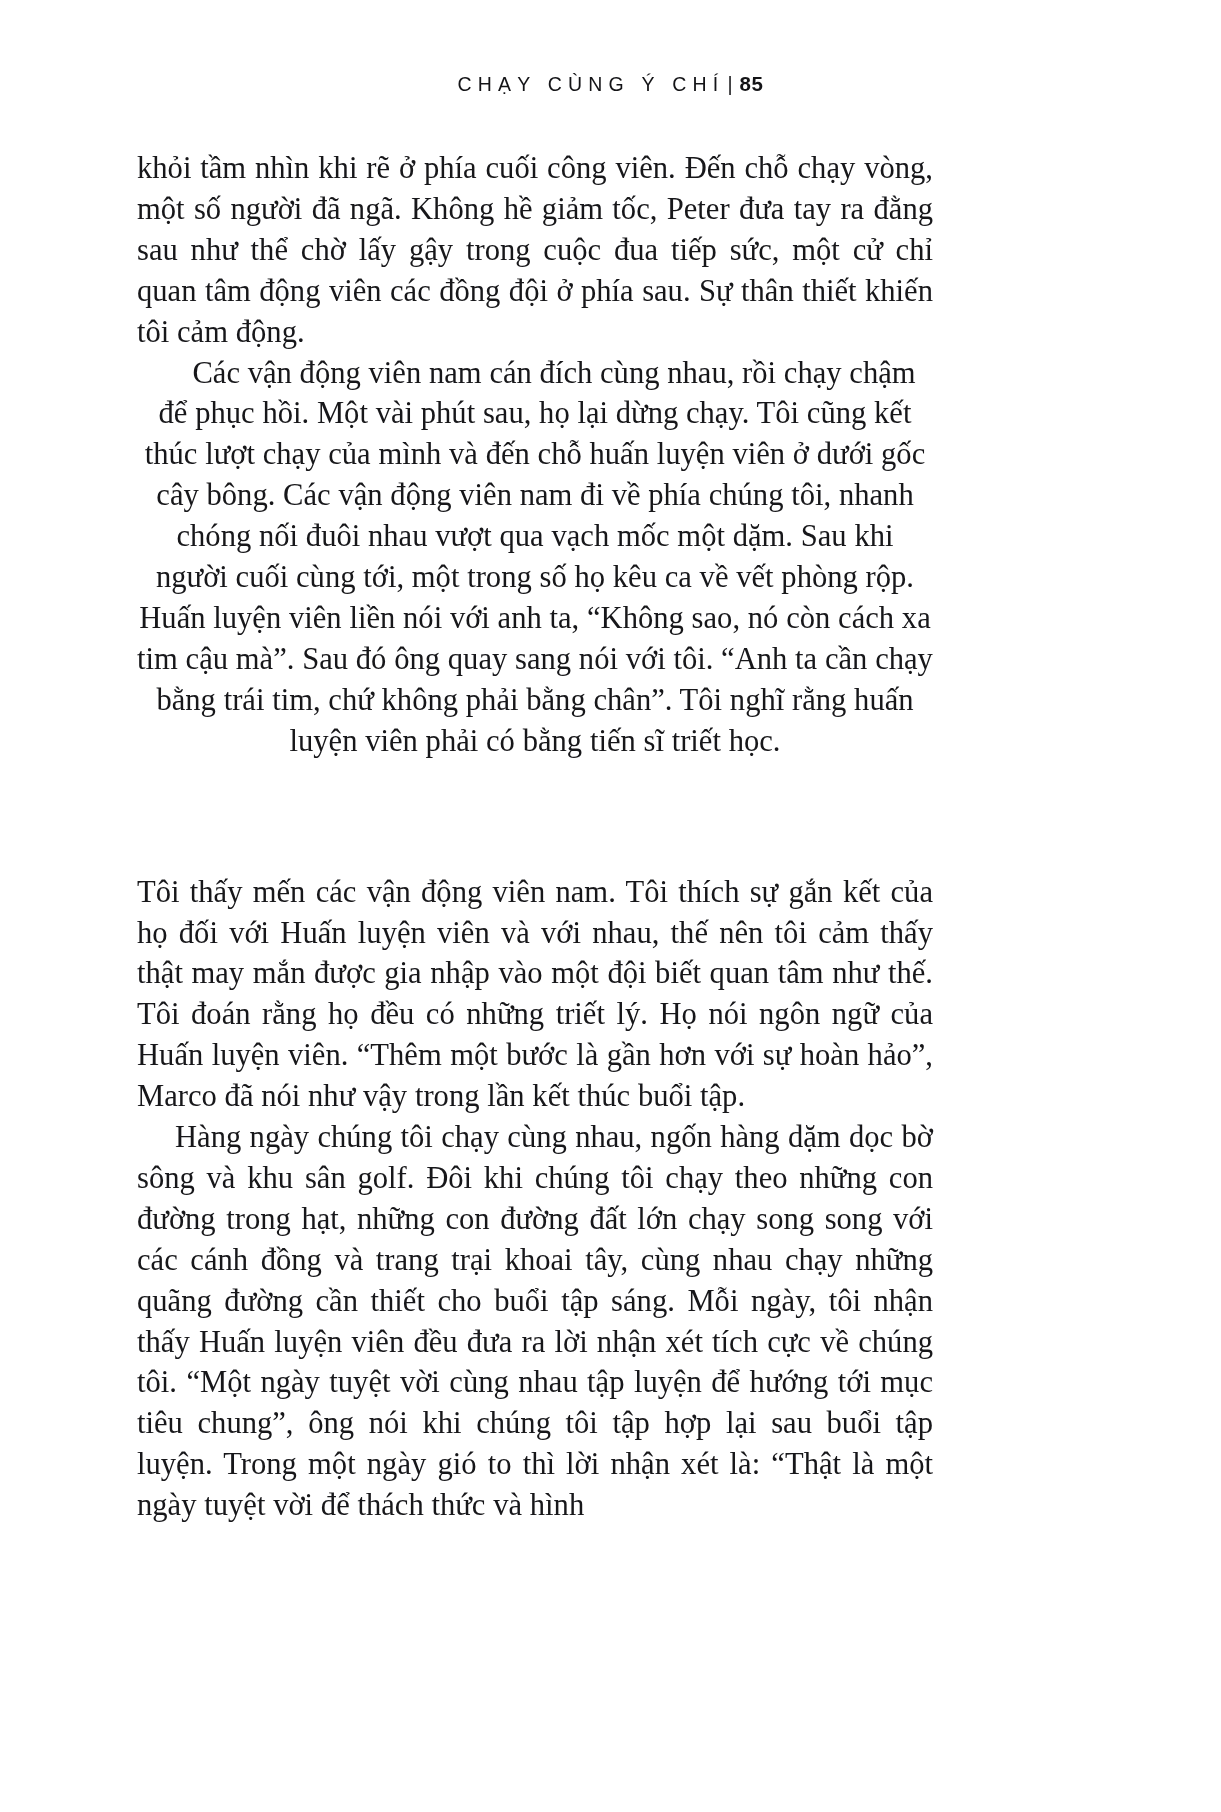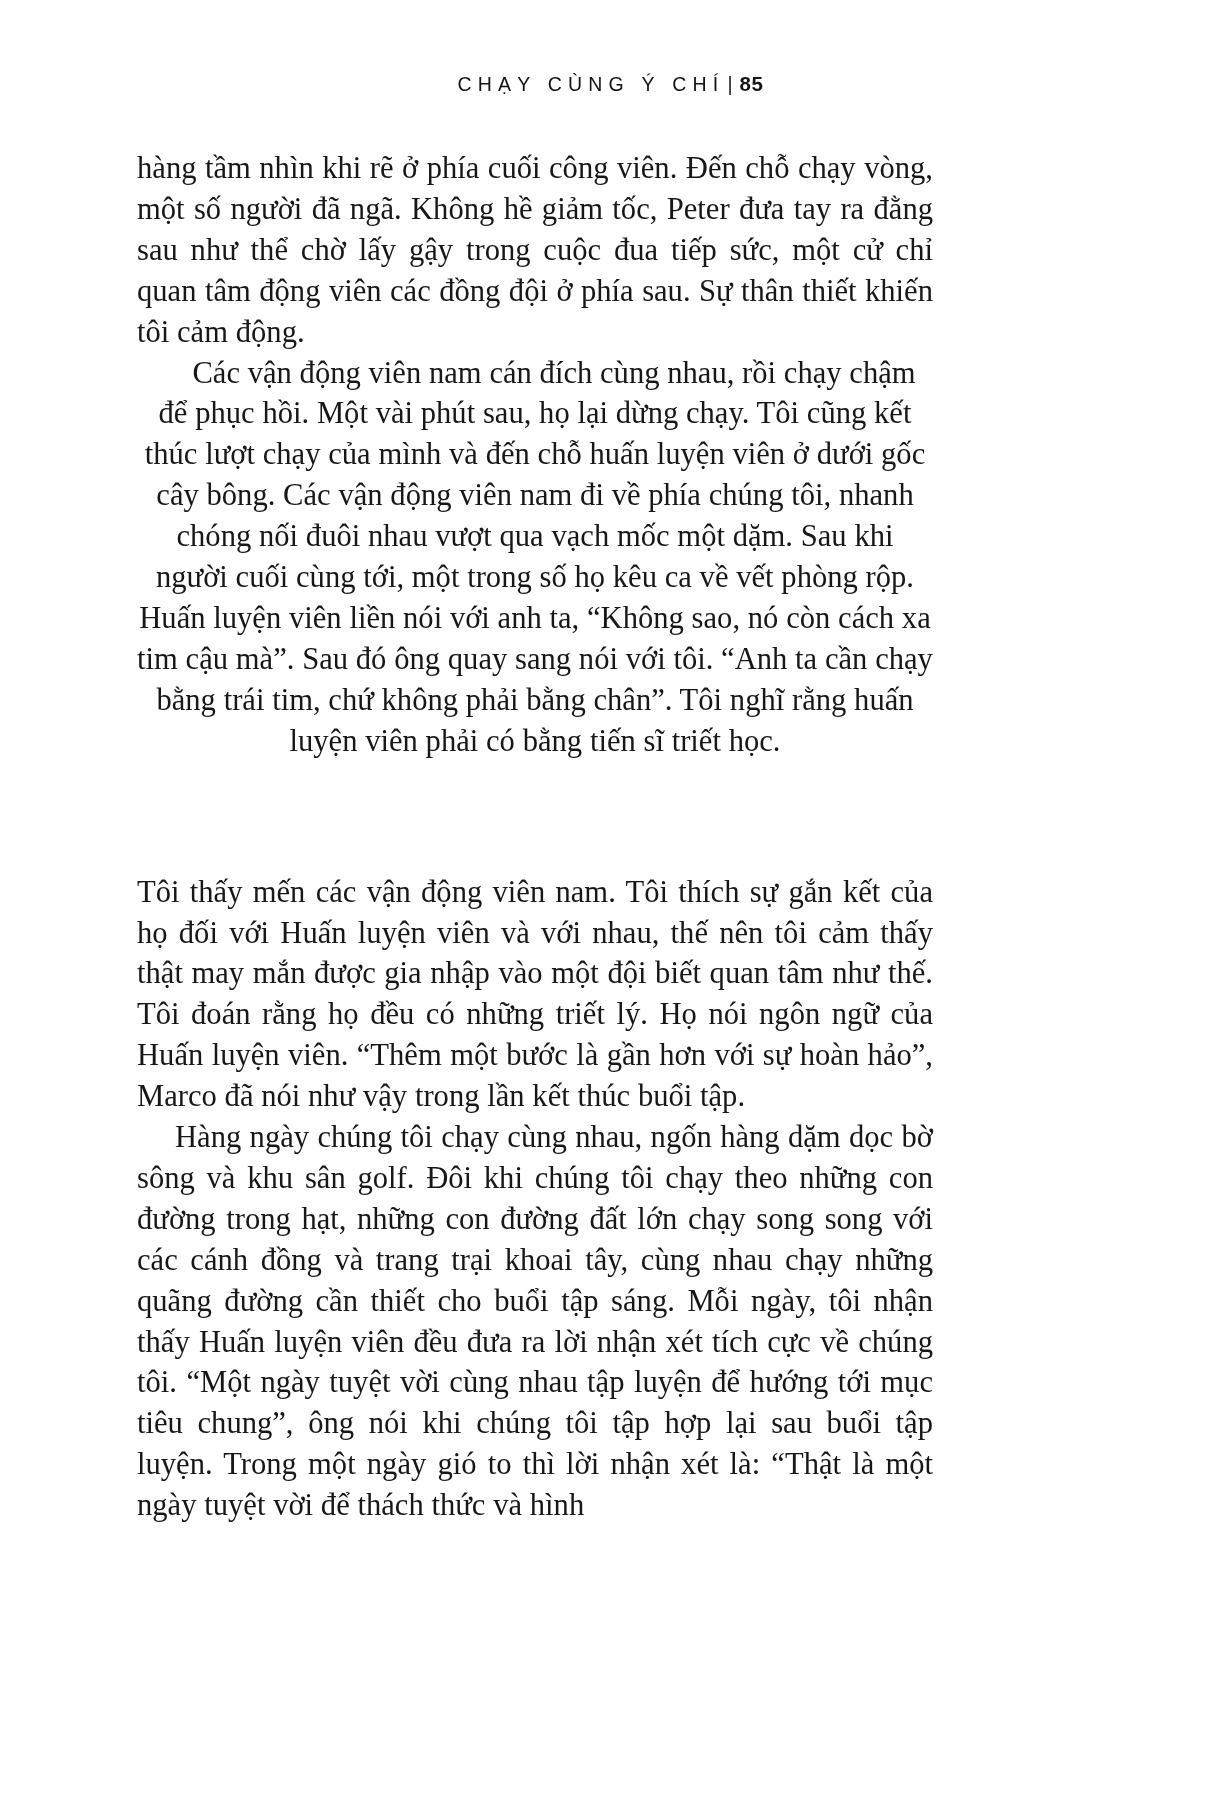--- a/index.html
+++ b/index.html
@@ -93,21 +93,21 @@
 
 <div class="page">
 
   <div class="running-head">
     <span class="rh-title">CHẠY CÙNG Ý CHÍ</span><span class="rh-sep">|</span><span class="rh-folio">85</span>
   </div>
 
   <div class="textblock">
 
     <div>
-      <p class="para flush">hàng tầm nhìn khi rẽ ở phía cuối công viên. Đến chỗ chạy vòng, một số người đã ngã. Không hề giảm tốc, Peter đưa tay ra đằng sau như thể chờ lấy gậy trong cuộc đua tiếp sức, một cử chỉ quan tâm động viên các đồng đội ở phía sau. Sự thân thiết khiến tôi cảm động.</p>
+      <p class="para flush">khỏi tầm nhìn khi rẽ ở phía cuối công viên. Đến chỗ chạy vòng, một số người đã ngã. Không hề giảm tốc, Peter đưa tay ra đằng sau như thể chờ lấy gậy trong cuộc đua tiếp sức, một cử chỉ quan tâm động viên các đồng đội ở phía sau. Sự thân thiết khiến tôi cảm động.</p>
       <p class="para indent last-of-block">Các vận động viên nam cán đích cùng nhau, rồi chạy chậm để phục hồi. Một vài phút sau, họ lại dừng chạy. Tôi cũng kết thúc lượt chạy của mình và đến chỗ huấn luyện viên ở dưới gốc cây bông. Các vận động viên nam đi về phía chúng tôi, nhanh chóng nối đuôi nhau vượt qua vạch mốc một dặm. Sau khi người cuối cùng tới, một trong số họ kêu ca về vết phòng rộp. Huấn luyện viên liền nói với anh ta, “Không sao, nó còn cách xa tim cậu mà”. Sau đó ông quay sang nói với tôi. “Anh ta cần chạy bằng trái tim, chứ không phải bằng chân”. Tôi nghĩ rằng huấn luyện viên phải có bằng tiến sĩ triết học.</p>
     </div>
 
     <div class="section-break"></div>
 
     <div>
       <p class="para flush">Tôi thấy mến các vận động viên nam. Tôi thích sự gắn kết của họ đối với Huấn luyện viên và với nhau, thế nên tôi cảm thấy thật may mắn được gia nhập vào một đội biết quan tâm như thế. Tôi đoán rằng họ đều có những triết lý. Họ nói ngôn ngữ của Huấn luyện viên. “Thêm một bước là gần hơn với sự hoàn hảo”, Marco đã nói như vậy trong lần kết thúc buổi tập.</p>
       <p class="para indent">Hàng ngày chúng tôi chạy cùng nhau, ngốn hàng dặm dọc bờ sông và khu sân golf. Đôi khi chúng tôi chạy theo những con đường trong hạt, những con đường đất lớn chạy song song với các cánh đồng và trang trại khoai tây, cùng nhau chạy những quãng đường cần thiết cho buổi tập sáng. Mỗi ngày, tôi nhận thấy Huấn luyện viên đều đưa ra lời nhận xét tích cực về chúng tôi. “Một ngày tuyệt vời cùng nhau tập luyện để hướng tới mục tiêu chung”, ông nói khi chúng tôi tập hợp lại sau buổi tập luyện. Trong một ngày gió to thì lời nhận xét là: “Thật là một ngày tuyệt vời để thách thức và hình</p>
     </div>
 

